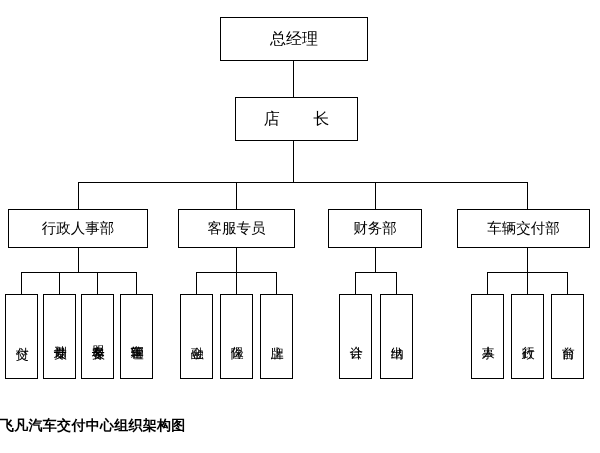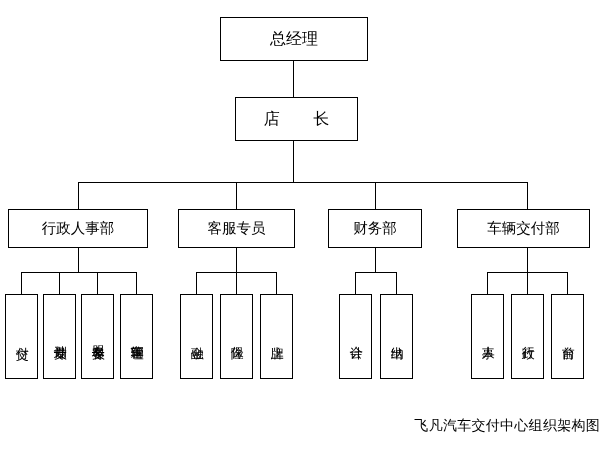--- a/index.html
+++ b/index.html
@@ -98,23 +98,23 @@
     height: 1px;
     background: #000000;
   }
 
   
   #chart-caption {
     position: absolute;
     left: 0;
     top: 417px;
     width: 600px;
-    text-align: right;
+    text-align: left;
     font-size: 14px;
-    font-weight: normal;
+    font-weight: bold;
     letter-spacing: 0.02em;
   }
 </style>
 </head>
 <body>
 
 <div id="chart-canvas">
 
   <div class="node horiz level-gm">
     <span class="label">总经理</span>

